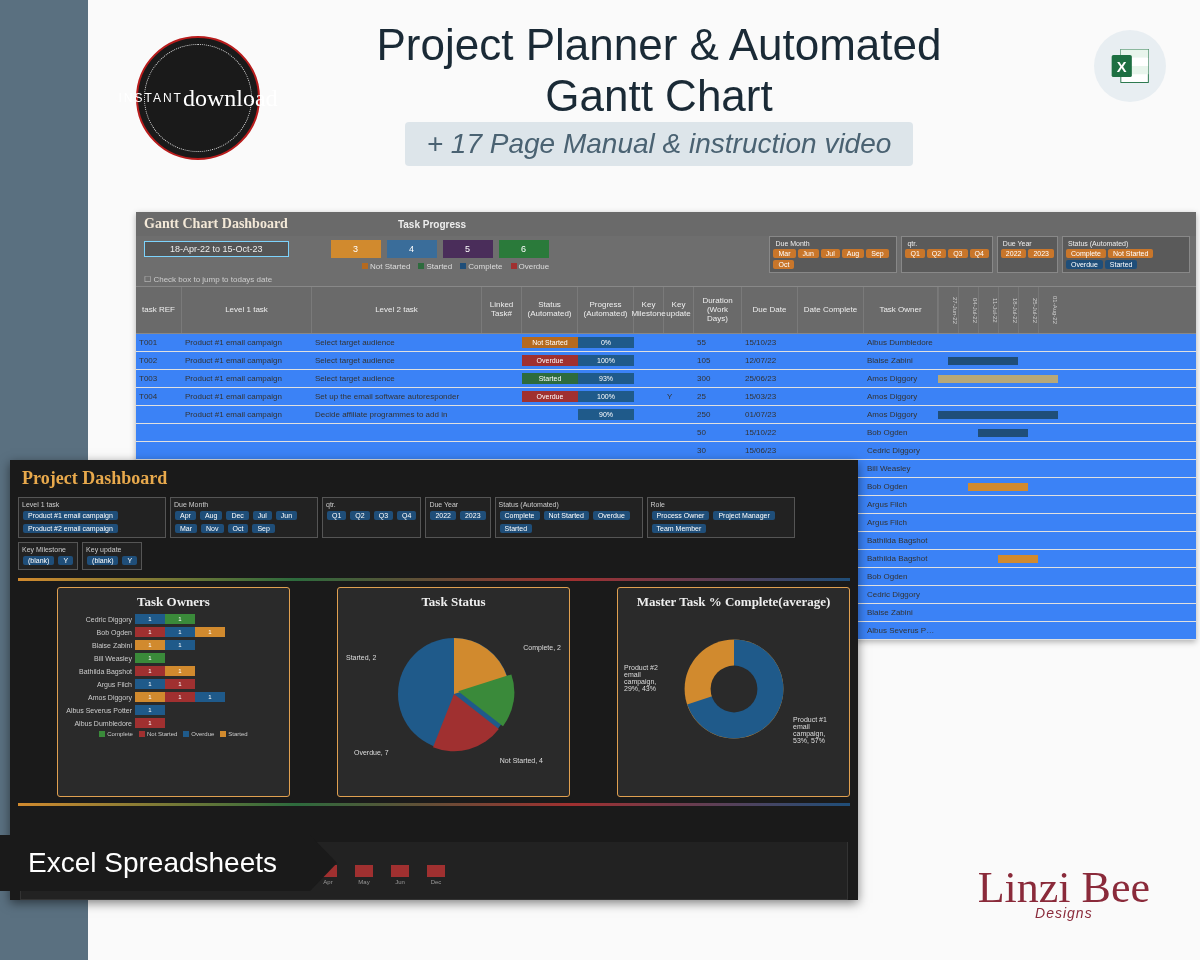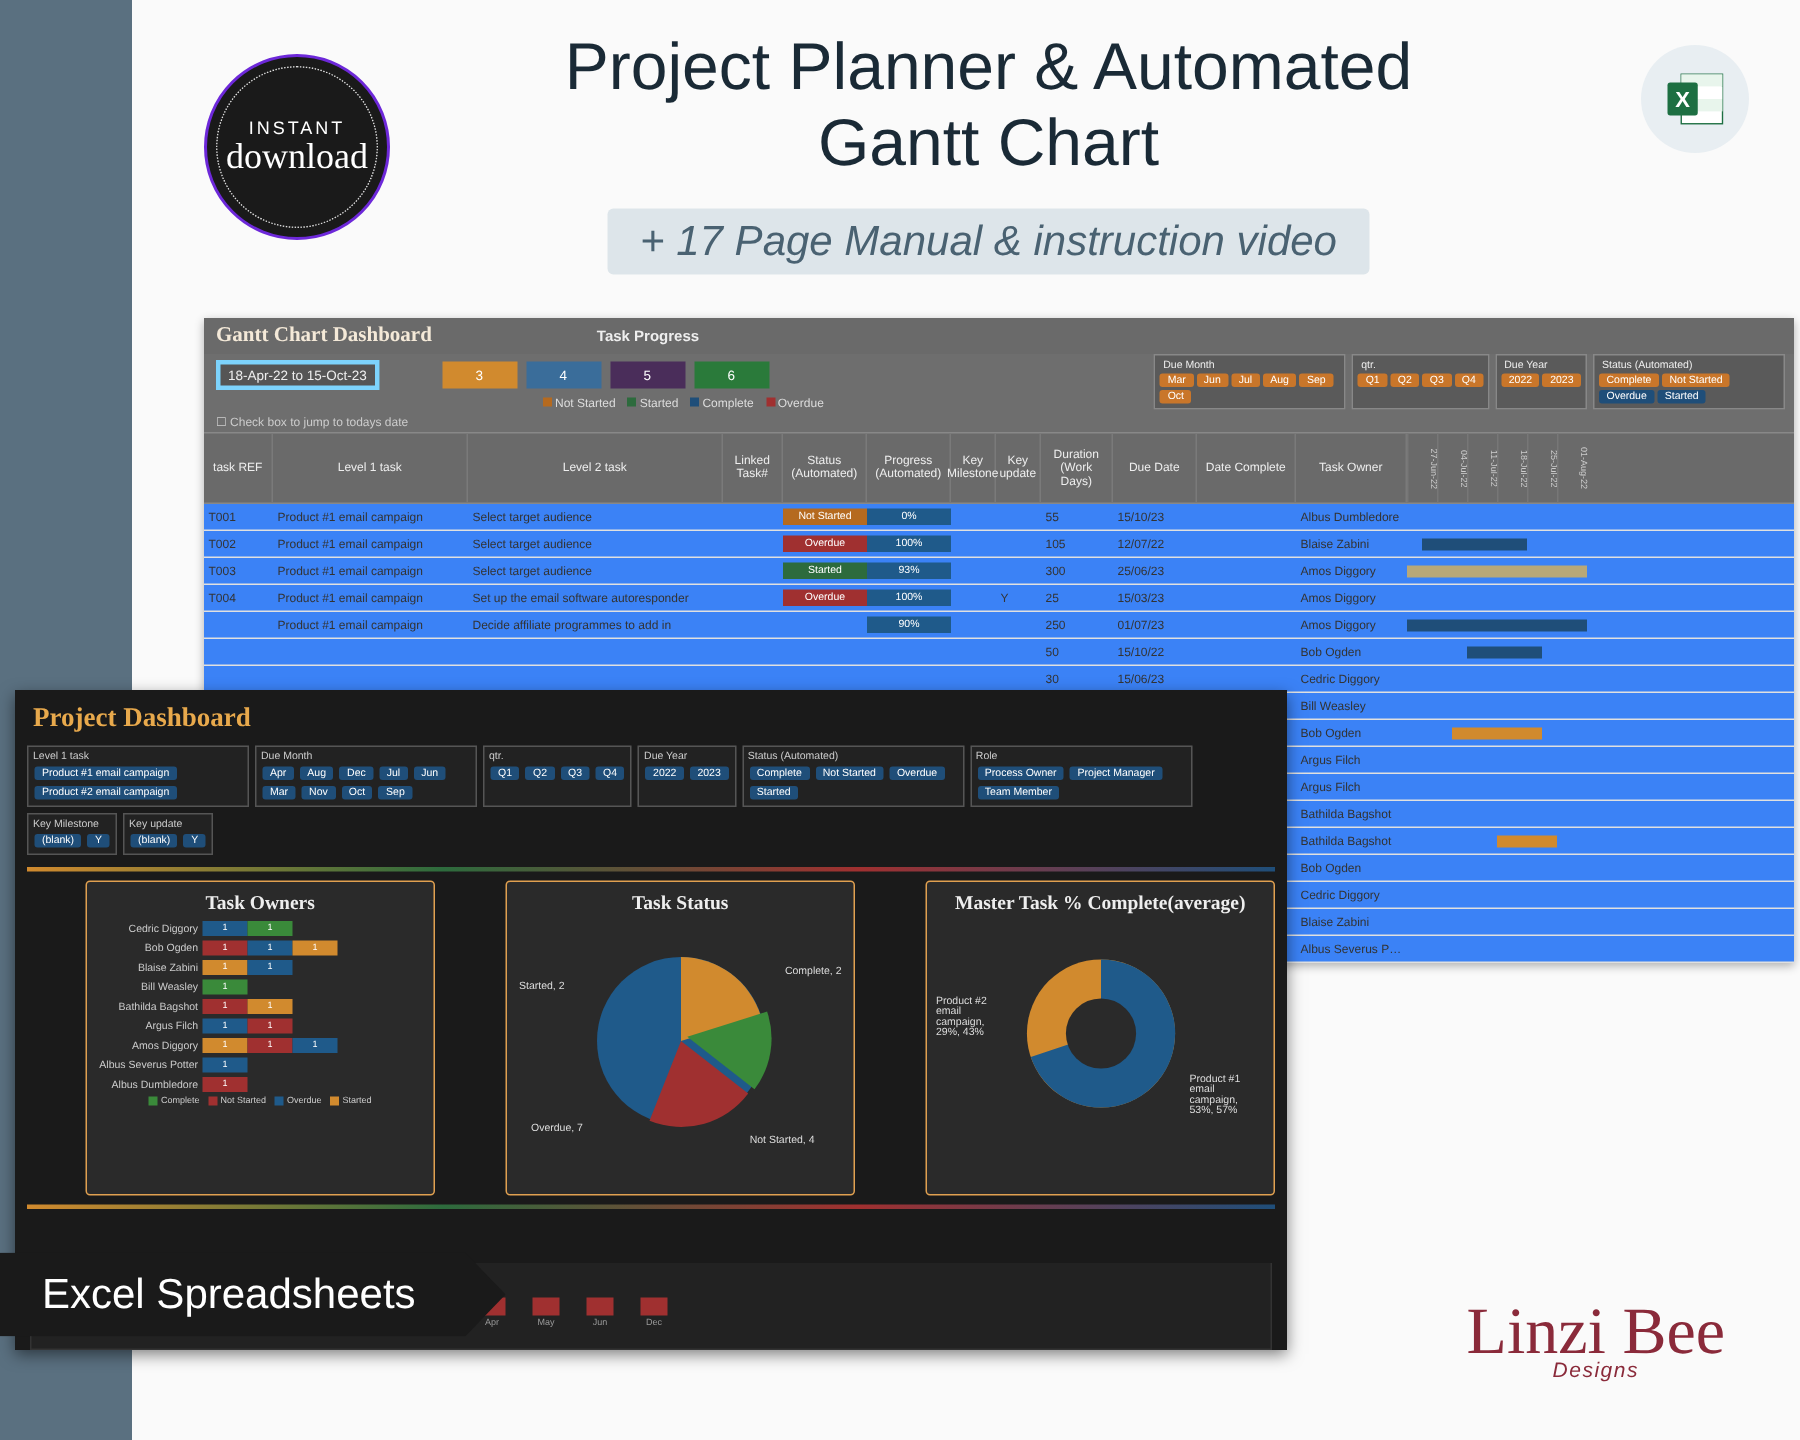--- a/index.html
+++ b/index.html
@@ -1,35 +1,35 @@
 <!DOCTYPE html>
 <html><head>
 <meta charset="utf-8">
 <style>
   * { box-sizing: border-box; margin: 0; padding: 0; }
   body { width: 1200px; height: 960px; font-family: Arial, sans-serif; background: #fafafa; position: relative; overflow: hidden; }
   .sidebar-stripe { position: absolute; left: 0; top: 0; width: 88px; height: 100%; background: #5a7080; }
   .content { position: absolute; left: 88px; top: 0; right: 0; bottom: 0; }
   .hero { position: relative; padding: 20px 30px 0 60px; }
   .title-line { font-size: 44px; font-weight: 500; color: #1a2a36; text-align: center; line-height: 1.15; }
-  .subtitle-pill { background: #dde5ea; border-radius: 4px; padding: 6px 22px; font-size: 28px; font-style: italic; color: #4a6272; display: inline-block; margin-top: 18px; }
+  .subtitle-pill { background: #dde5ea; border-radius: 4px; padding: 6px 22px; font-size: 28px; font-style: italic; color: #4a6272; display: inline-block; margin-top: 1px; }
   .sub-wrap { text-align: center; }
-  .instant-badge { position: absolute; left: 48px; top: 36px; width: 124px; height: 124px; border-radius: 50%; background: #1a1a1a; border: 2px solid #6d28d9; color: #fff; display: flex; flex-direction: column; align-items: center; justify-content: center; font-size: 13px; }
+  .instant-badge { position: absolute; left: 48px; top: 36px; width: 124px; height: 124px; border-radius: 50%; background: #1a1a1a; border: 2px solid #b91c1c; color: #fff; display: flex; align-items: center; justify-content: center; font-size: 13px; }
   .instant-badge .ring { position: absolute; inset: 6px; border: 1.5px dotted #ddd; border-radius: 50%; }
   .instant-badge .l1 { letter-spacing: 2px; font-size: 12px; }
   .instant-badge .l2 { font-family: 'Brush Script MT', cursive; font-size: 24px; }
   .excel-icon { position: absolute; right: 34px; top: 30px; width: 72px; height: 72px; border-radius: 50%; background: #e8eef2; display: flex; align-items: center; justify-content: center; }
   .excel-icon svg { width: 44px; height: 44px; }
 
   .gantt-panel { position: absolute; left: 136px; top: 212px; width: 1060px; background: #6e6e6e; font-size: 9px; color: #eee; box-shadow: 0 2px 6px rgba(0,0,0,.3); }
   .gantt-top { display: flex; align-items: center; gap: 20px; padding: 4px 8px; background: #6a6a6a; }
   .gantt-title { font-family: Georgia, serif; font-size: 14px; color: #f4e9d8; font-weight: bold; }
   .gantt-sub { font-size: 10px; color: #eee; font-weight: bold; margin-left: 90px; }
   .gantt-ctrl { display: flex; align-items: center; gap: 6px; padding: 4px 8px; flex-wrap: wrap; }
-  .date-range { background: #555; padding: 2px 5px; font-size: 9px; border: 3px solid #7dd3fc; }
+  .date-range { background: #555; padding: 2px 25px; font-size: 9px; border: 1px solid #7dd3fc; }
   .step { width: 50px; height: 18px; display: inline-flex; align-items: center; justify-content: center; font-size: 9px; color: #fff; }
   .s3 { background: #d18a2e; } .s4 { background: #3a6d9a; } .s5 { background: #4a2d5a; } .s6 { background: #2a7a3a; }
   .leg-row { display: flex; gap: 8px; font-size: 8px; padding: 0 8px 2px; color: #ddd; align-items: center; }
   .leg-row .dot { width: 6px; height: 6px; display: inline-block; margin-right: 2px; }
   .chk { font-size: 8px; padding: 2px 8px; color: #ccc; }
   .filter-strip { position: absolute; right: 6px; top: 24px; display: flex; gap: 4px; }
   .fgroup { background: #5a5a5a; padding: 3px; border: 1px solid #888; }
   .fgroup .hd { font-size: 7px; color: #eee; padding: 0 2px 2px; }
   .chipset { display: flex; flex-wrap: wrap; gap: 2px; max-width: 120px; }
   .chip { padding: 1px 5px; font-size: 7px; border-radius: 2px; background: #c9762a; color: #fff; }

